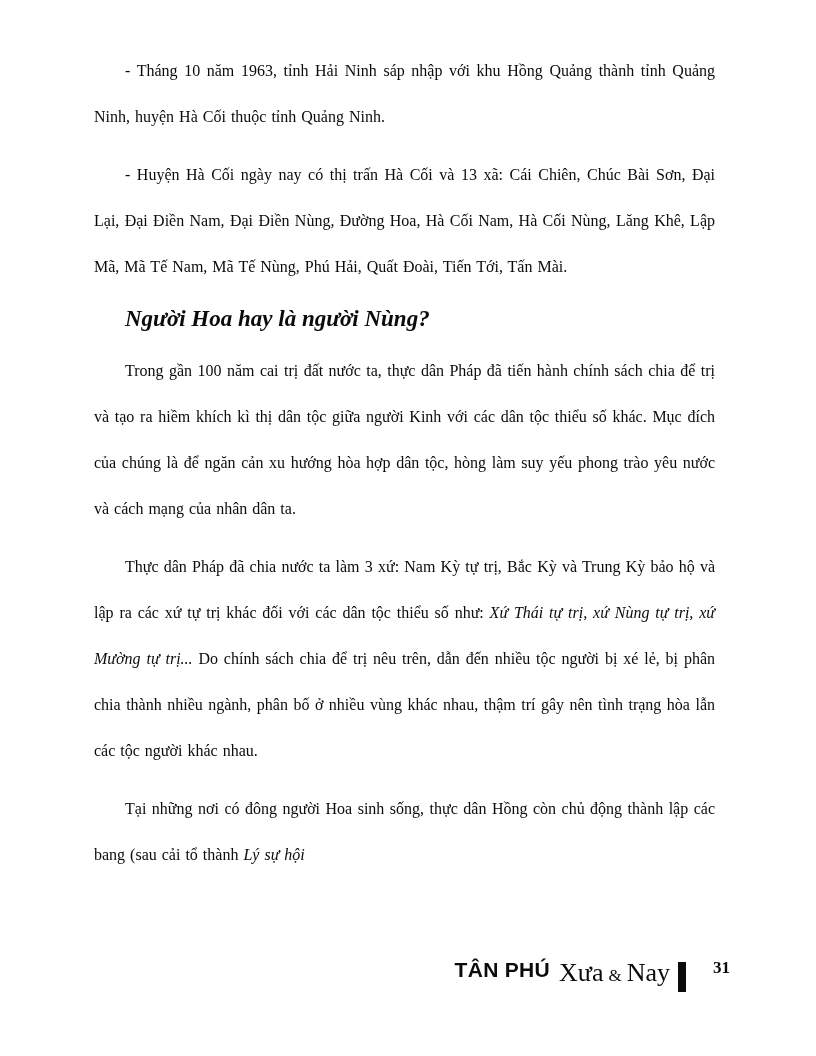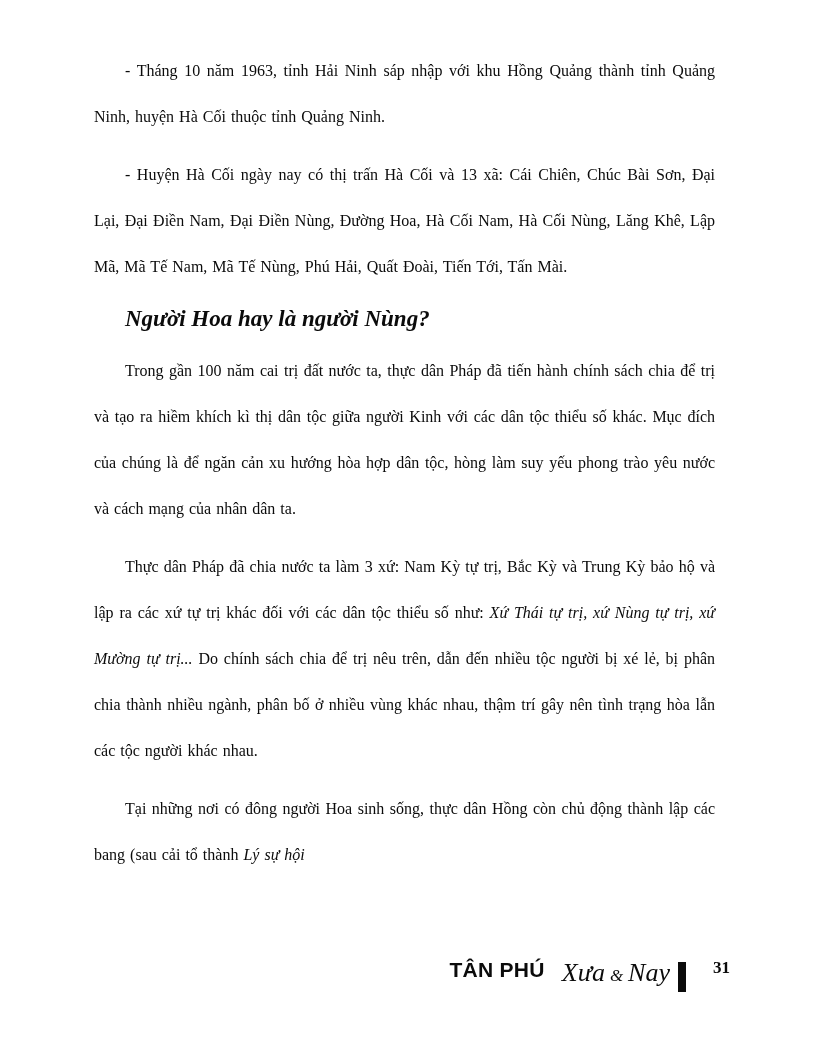--- a/index.html
+++ b/index.html
@@ -53,23 +53,22 @@
     align-items: flex-start;
   }
   .footer-title {
     font-family: "Liberation Sans", sans-serif;
     font-weight: bold;
     font-size: 21px;
     letter-spacing: 0.3px;
     white-space: nowrap;
   }
   .footer-subtitle {
-    font-style: italic;
     font-size: 26px;
-    margin-left: 17px;
+    margin-left: 9px;
     white-space: nowrap;
   }
   .footer-amp {
     font-size: 17px;
     margin: 0 5px;
   }
   .footer-bar {
     width: 8px;
     height: 30px;
     background: #0b0b0b;

